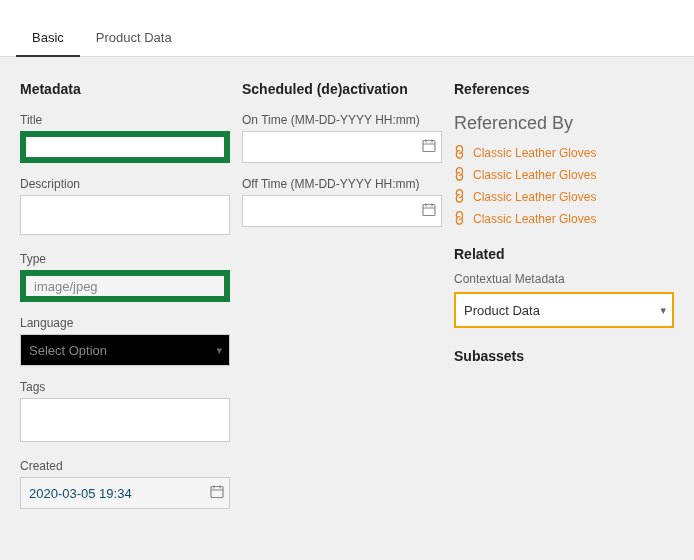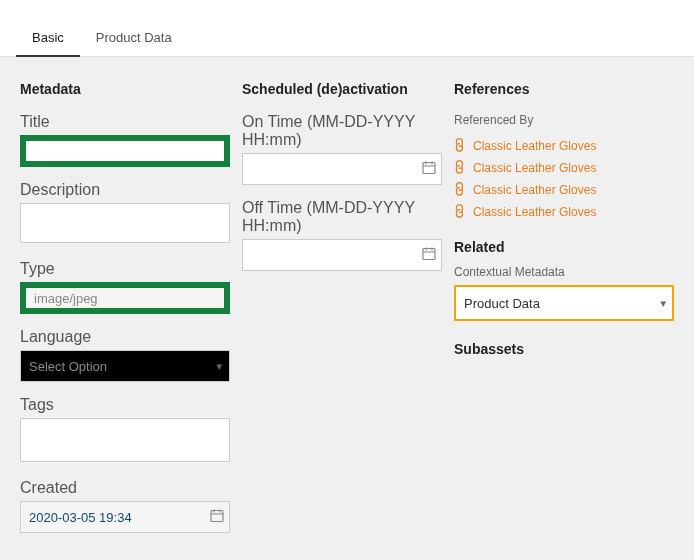--- a/index.html
+++ b/index.html
@@ -59,21 +59,21 @@
       font-weight: bold;
       font-size: 14px;
       color: #222;
       margin-bottom: 16px;
     }
     
     .field-group {
       margin-bottom: 14px;
     }
     .field-label {
-      font-size: 16px;
+      font-size: 12px;
       color: #555;
       margin-bottom: 4px;
     }
     .field-input {
       width: 100%;
       height: 32px;
       border: 6px solid #15803d;
       background: #fff;
       padding: 4px 8px;
       font-size: 13px;
@@ -157,21 +157,21 @@
       position: absolute;
       right: 6px;
       top: 50%;
       transform: translateY(-50%);
       cursor: pointer;
       color: #888;
       font-size: 14px;
     }
     
     .ref-title {
-      font-size: 12px;
+      font-size: 18px;
       color: #666;
       margin-bottom: 8px;
     }
     .ref-item {
       display: flex;
       align-items: center;
       gap: 6px;
       padding: 3px 0;
       font-size: 12px;
       color: #e67e22;

